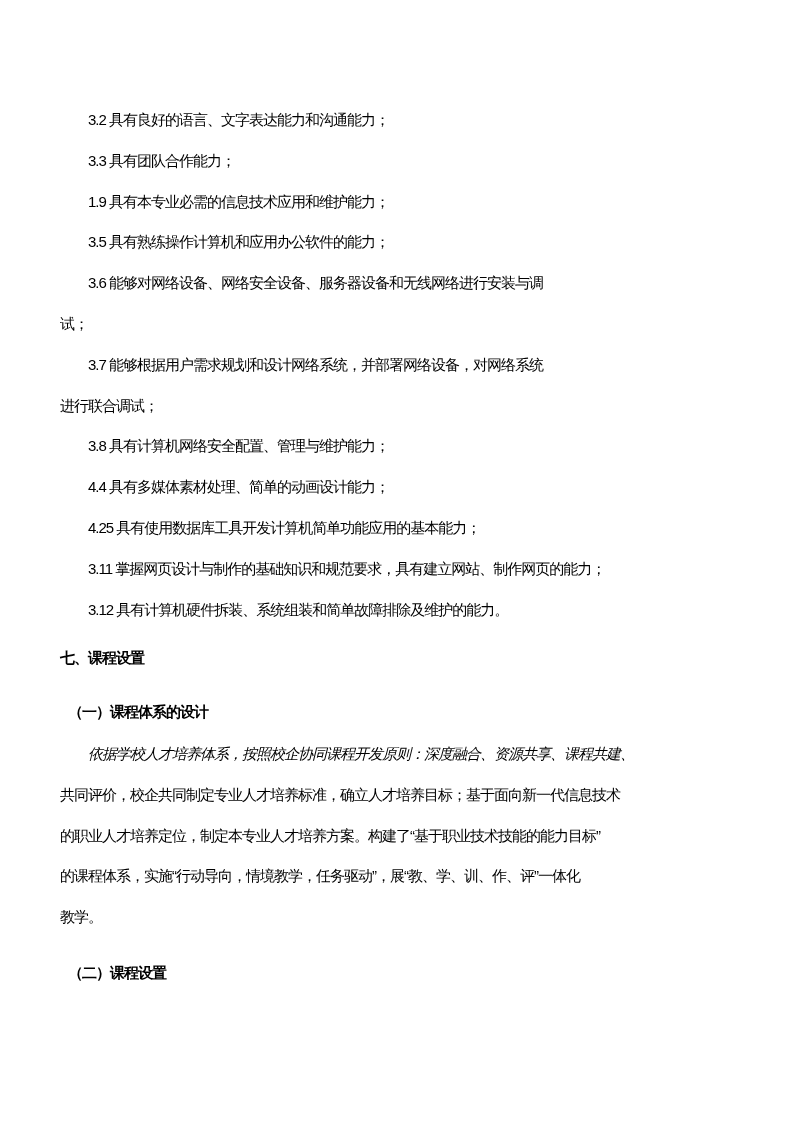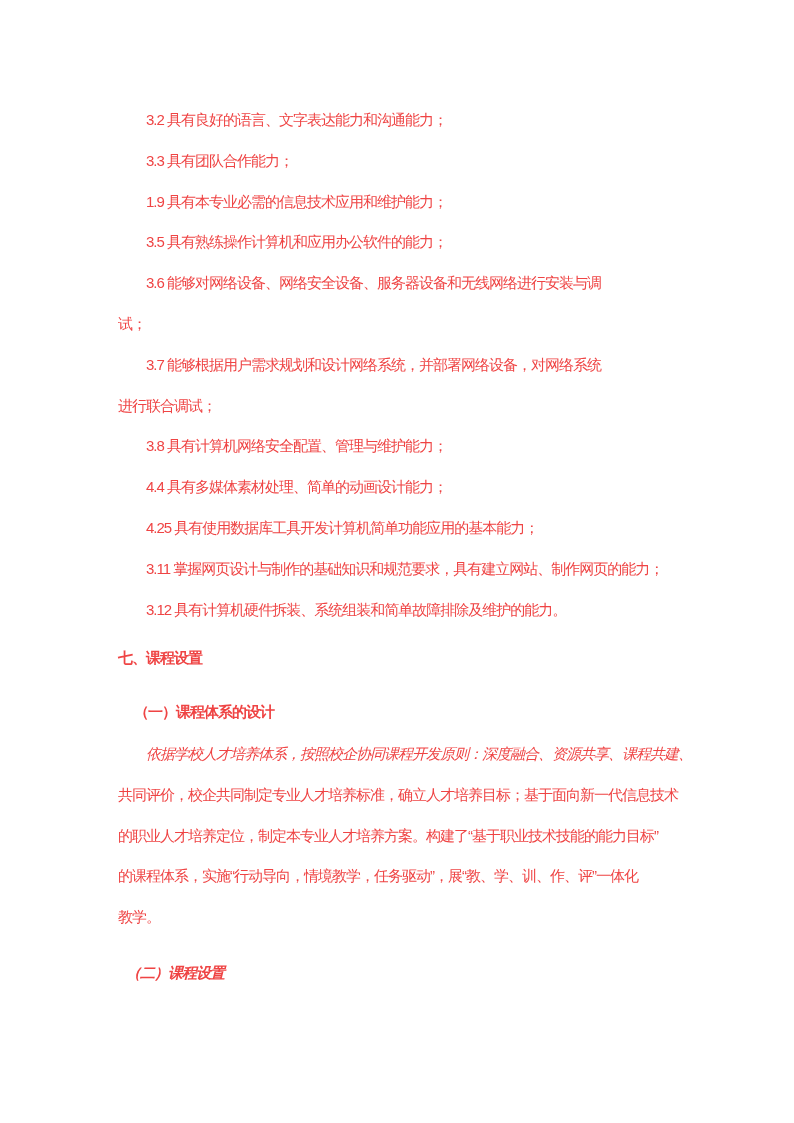--- a/index.html
+++ b/index.html
@@ -6,50 +6,48 @@
     margin: 0;
     padding: 0;
     background: #ffffff;
   }
   .page {
     position: relative;
     width: 794px;
     height: 1123px;
     background: #ffffff;
     box-sizing: border-box;
-    padding: 100px 118px 0 118px;
+    padding: 100px 118px 0 60px;
     font-family: "Liberation Sans", sans-serif;
     font-size: 15px;
     letter-spacing: -1px;
     line-height: 40.8px;
-    color: #ef4444;
+    color: #000000;
     overflow: hidden;
   }
   .line {
     white-space: nowrap;
     height: 40.8px;
   }
   .indent {
     text-indent: 28px;
   }
   .h1 {
     font-weight: bold;
     margin-top: 8px;
   }
   .h2 {
     font-weight: bold;
     text-indent: 8px;
   }
   .h2-first {
     margin-top: 13px;
-    margin-left: 8px;
   }
   .h2-second {
     margin-top: 15px;
-    font-style: italic;
   }
   .para-start {
     margin-top: 1px;
     font-style: italic;
   }
 </style>
 </head>
 <body>
 
 <div class="page">

